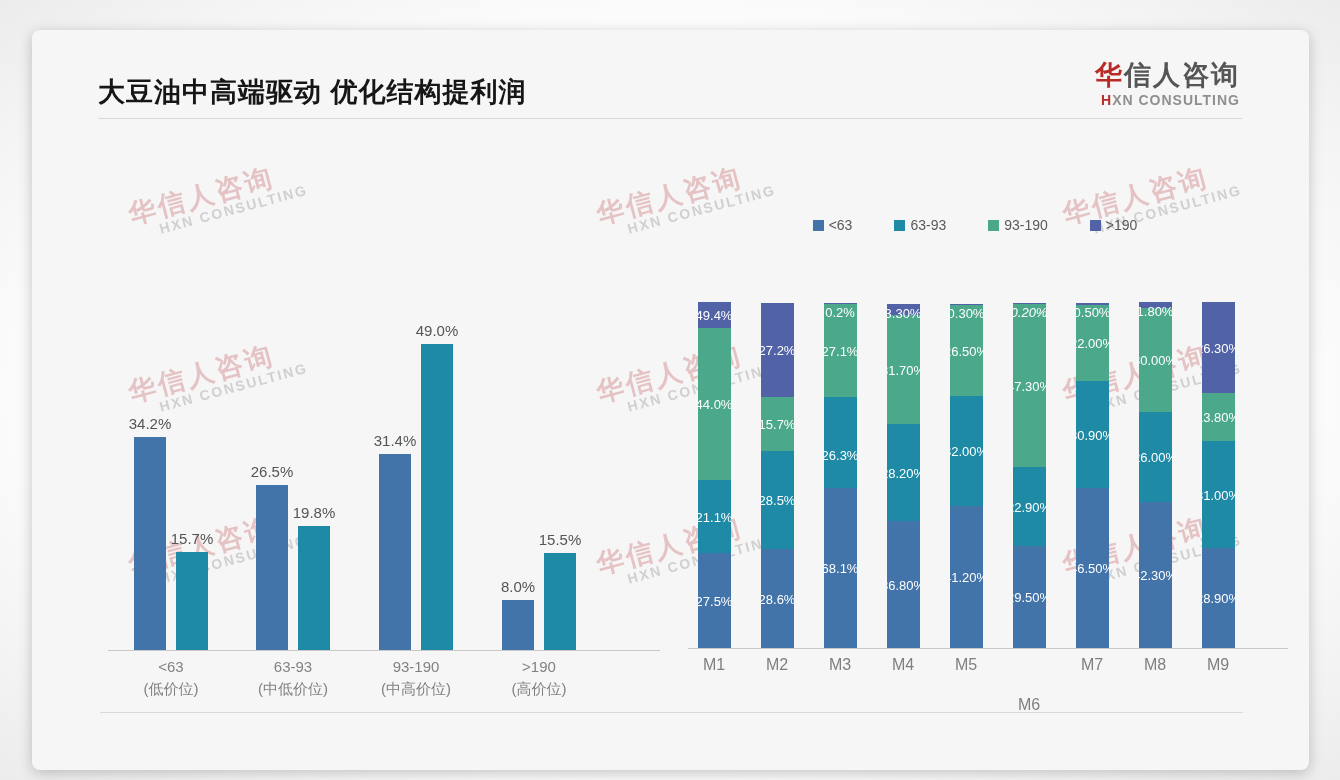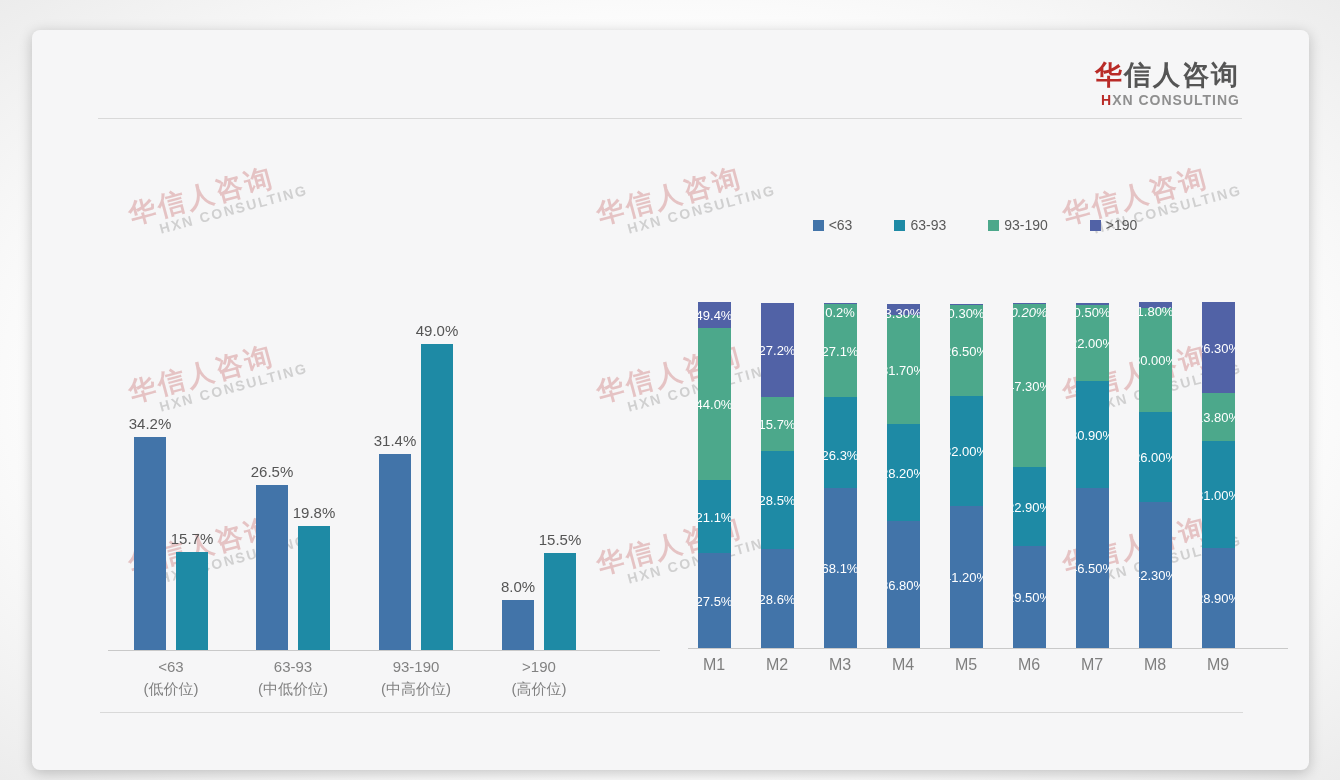--- a/index.html
+++ b/index.html
@@ -101,20 +101,21 @@
       <div class="wm" style="left: 596px; top: 528px;">
         <div class="wm-cn">华信人咨询</div>
         <div class="wm-en">HXN CONSULTING</div>
       </div>
       <div class="wm" style="left: 1062px; top: 528px;">
         <div class="wm-cn">华信人咨询</div>
         <div class="wm-en">HXN CONSULTING</div>
       </div>
     </div>
 
+  <div class="headline">大豆油中高端驱动 优化结构提利润</div>
   <div class="title-divider"></div>
 
   <div class="logo">
     <div class="logo-cn"><span class="red">华</span><span>信人咨询</span></div>
     <div class="logo-en"><span class="red">H</span><span>XN CONSULTING</span></div>
   </div>
 
   <div class="chart-title" style="left:110px; top:147px; width:550px;">
   </div>
   <div class="plot" id="plot-left">
@@ -223,21 +224,21 @@
       <div class="stack-col" style="left: 1012.5px; top: 303px; width: 33px; height: 345px;">
         <div class="seg" style="top: 243px; height: 102px; background: rgb(66, 116, 169);"></div>
         <div class="seg-label" style="top: 294px;">29.50%</div>
         <div class="seg" style="top: 164px; height: 79px; background: rgb(30, 138, 165);"></div>
         <div class="seg-label" style="top: 203.5px;">22.90%</div>
         <div class="seg" style="top: 1px; height: 163px; background: rgb(76, 168, 139);"></div>
         <div class="seg-label" style="top: 82.5px;">47.30%</div>
         <div class="seg" style="top: 0px; height: 1px; background: rgb(81, 98, 166);"></div>
         <div class="seg-label" style="top: 9px; font-style: italic;">0.20%</div>
       </div>
-      <div class="mon-label" style="left: 998px; top: 656px; width: 62px;">M6</div>
+      <div class="mon-label" style="left: 998px; top: 696px; width: 62px;">M6</div>
       <div class="stack-col" style="left: 1075.5px; top: 303px; width: 33px; height: 345px;">
         <div class="seg" style="top: 185px; height: 160px; background: rgb(66, 116, 169);"></div>
         <div class="seg-label" style="top: 265px;">46.50%</div>
         <div class="seg" style="top: 78px; height: 107px; background: rgb(30, 138, 165);"></div>
         <div class="seg-label" style="top: 131.5px;">30.90%</div>
         <div class="seg" style="top: 2px; height: 76px; background: rgb(76, 168, 139);"></div>
         <div class="seg-label" style="top: 40px;">22.00%</div>
         <div class="seg" style="top: 0px; height: 2px; background: rgb(81, 98, 166);"></div>
         <div class="seg-label" style="top: 9px;">0.50%</div>
       </div>

